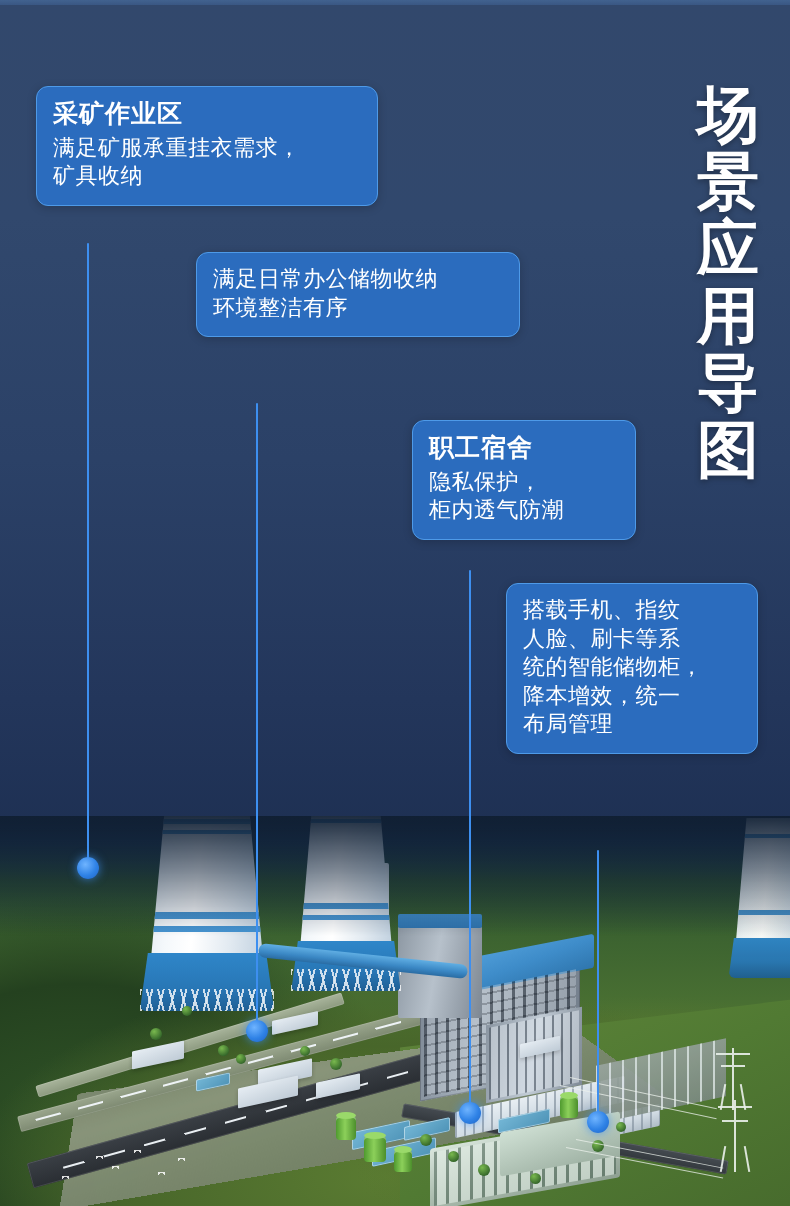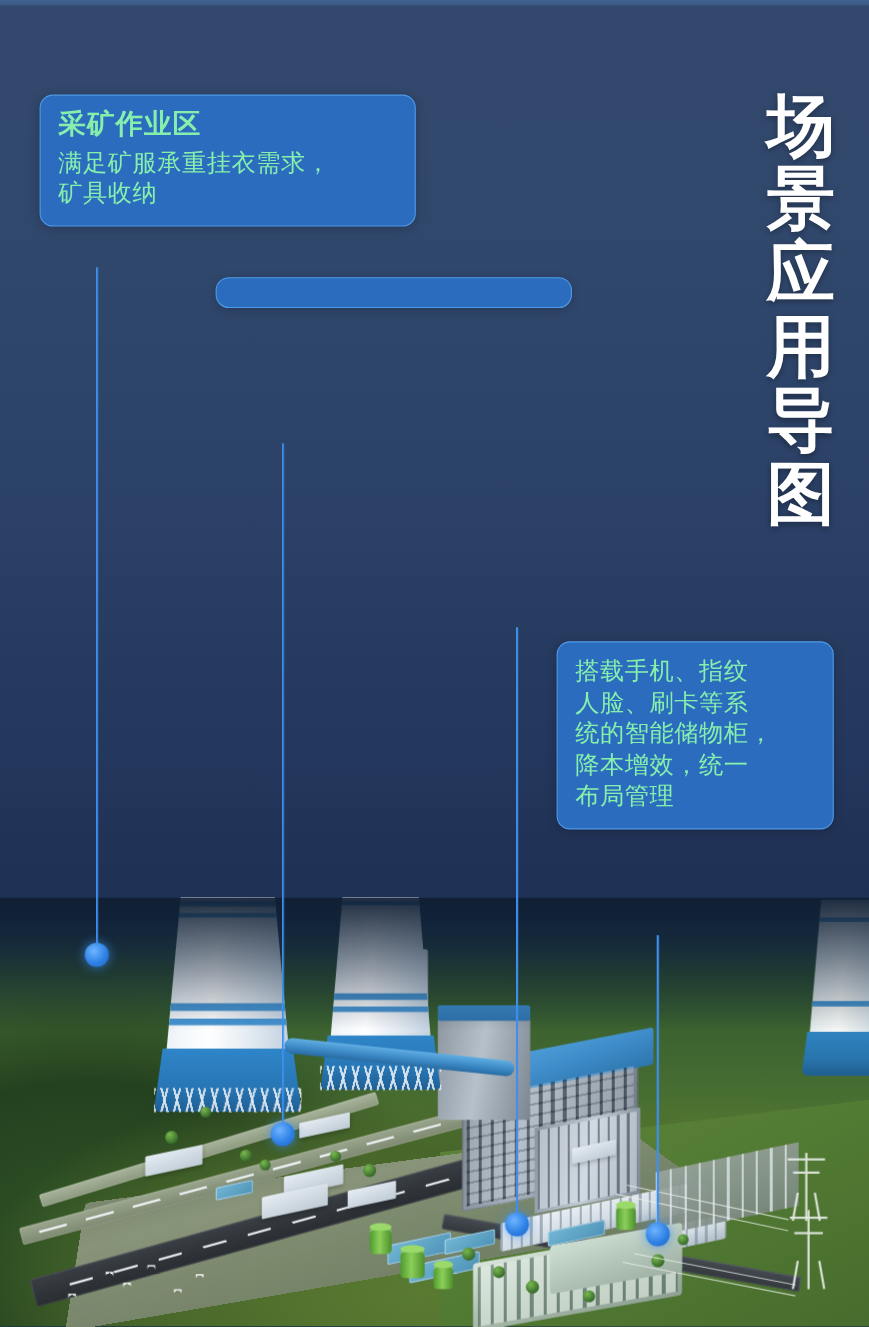--- a/index.html
+++ b/index.html
@@ -206,21 +206,21 @@
     transform:translate(-50%,-50%);
     box-shadow:0 0 10px rgba(61,143,240,.75);
   }
 
   
   .card{
     position:absolute;
     background:#2b6cbe;
     border:1.5px solid #4e9ae8;
     border-radius:12px;
-    color:#86efac;
+    color:#ffffff;
     padding:12px 16px 14px 16px;
     box-shadow:0 2px 10px rgba(0,0,0,.2);
   }
   .card h3{
     font-size:25px;font-weight:bold;line-height:1.15;
     letter-spacing:1px;margin-bottom:6px;
   }
   .card p{
     font-size:22px;line-height:1.3;font-weight:400;letter-spacing:.5px;
     white-space:pre-line;
@@ -375,22 +375,29 @@
   <div class="conn-line" style="left:597px;top:850px;height:272px;"></div>
   <div class="conn-dot" style="left:598px;top:1122px;"></div>
 
   <div class="card" id="card1">
     <h3>采矿作业区</h3>
     <p>满足矿服承重挂衣需求，
 矿具收纳</p>
   </div>
 
   <div class="card" id="card2">
-  </div>
-
+    <p>满足日常办公储物收纳
+环境整洁有序</p>
+  </div>
+
+  <div class="card" id="card3">
+    <h3>职工宿舍</h3>
+    <p>隐私保护，
+柜内透气防潮</p>
+  </div>
 
   <div class="card" id="card4">
     <p>搭载手机、指纹
 人脸、刷卡等系
 统的智能储物柜，
 降本增效，统一
 布局管理</p>
   </div>
 
   <div class="vtitle">

